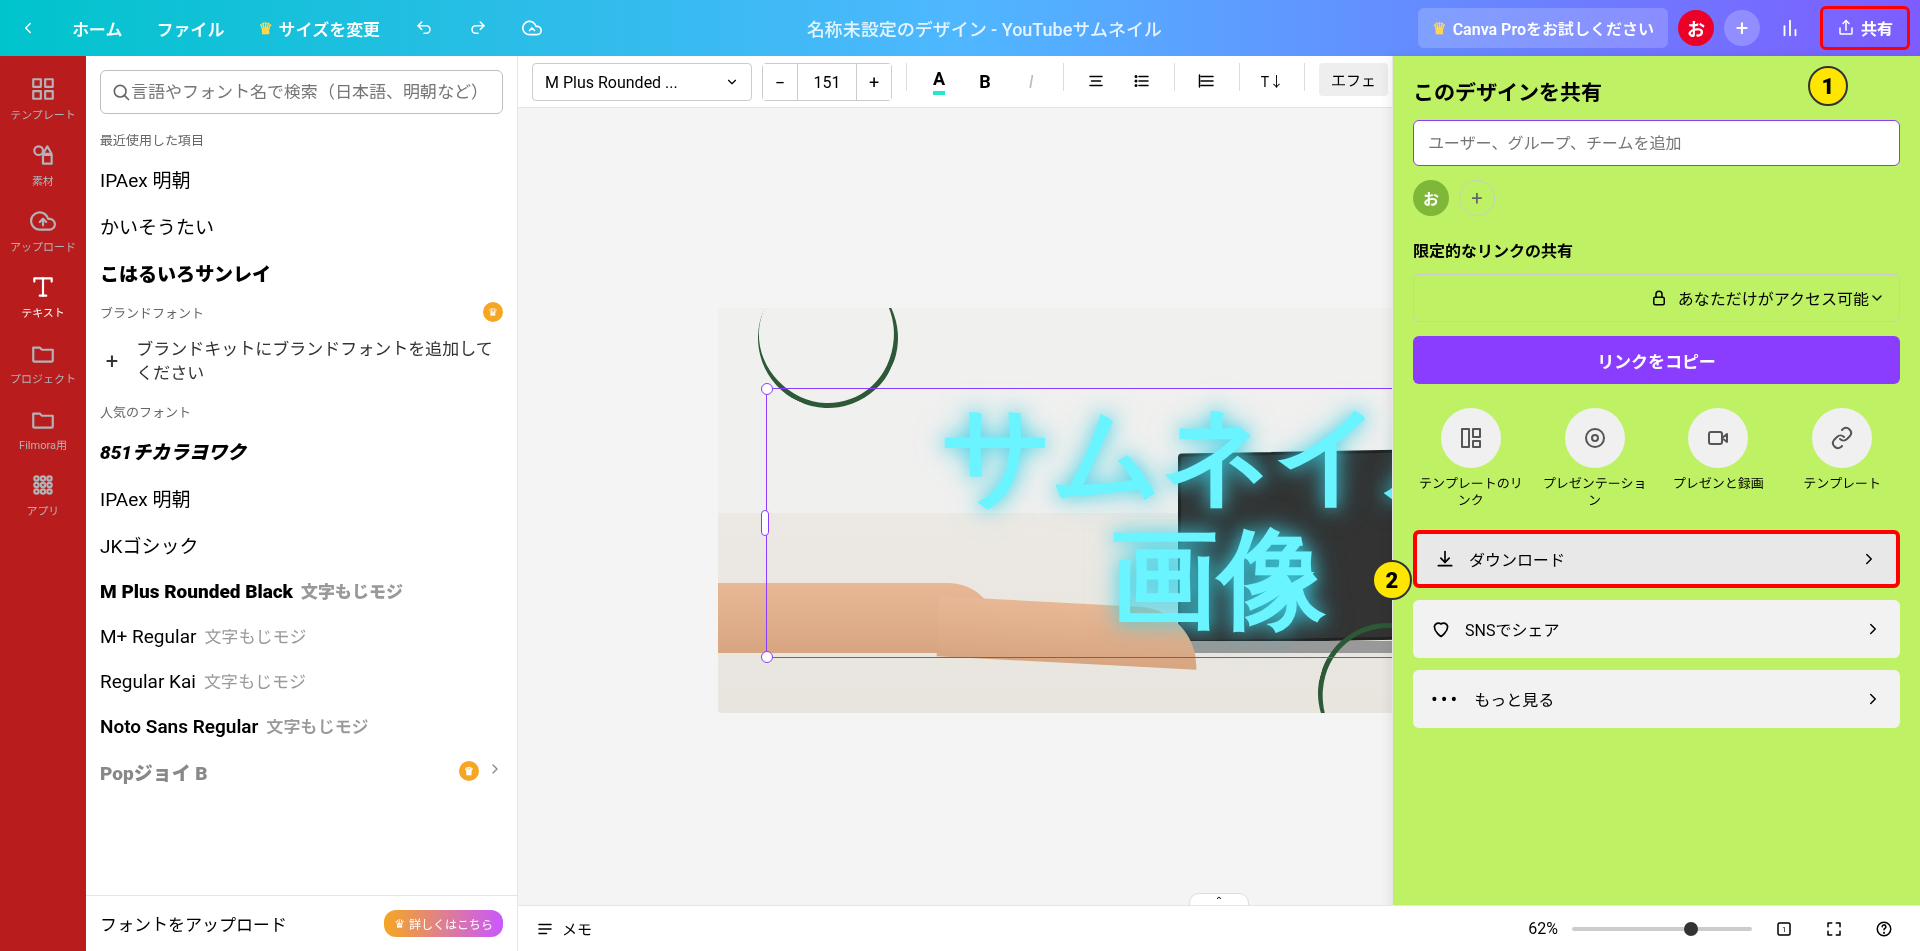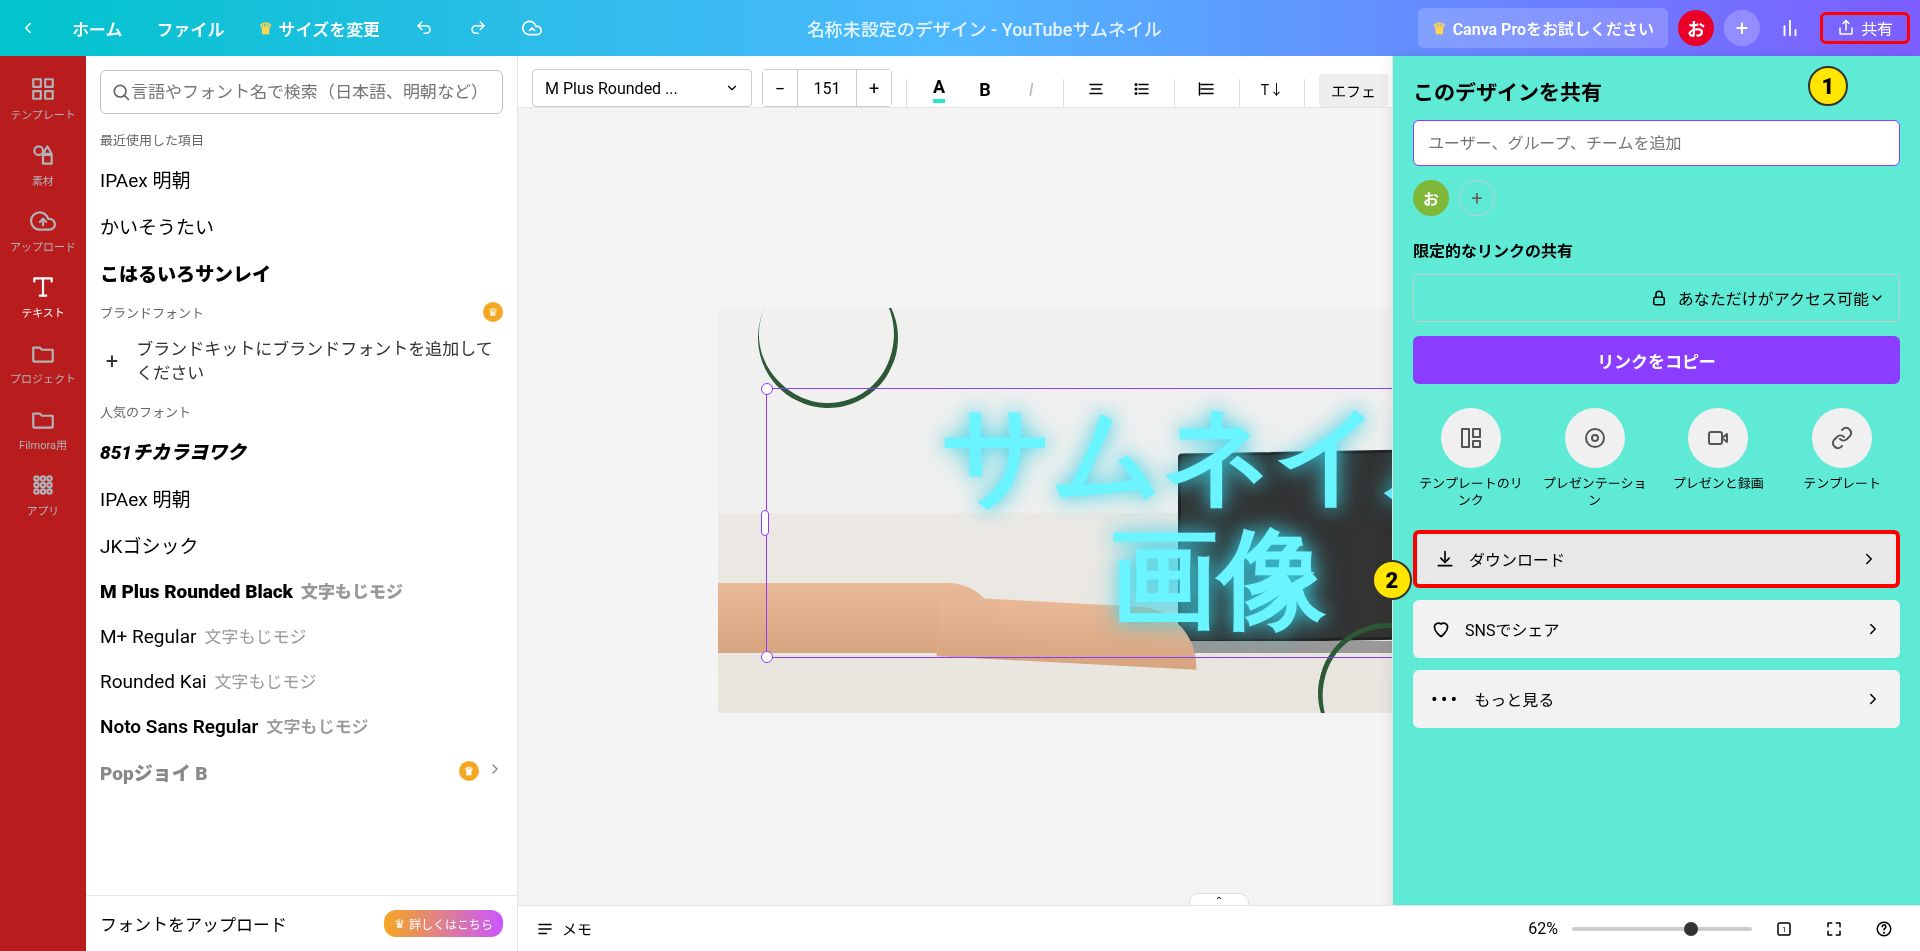--- a/index.html
+++ b/index.html
@@ -11,21 +11,21 @@
 .icon-btn { width: 36px; height: 36px; display: flex; align-items: center; justify-content: center; cursor: pointer; border-radius: 4px; }
 .topbar-item { font-size: 17px; font-weight: 600; cursor: pointer; padding: 6px 8px; }
 .size-change { display: flex; align-items: center; gap: 6px; }
 .crown { color: #ffd54f; font-size: 16px; }
 .topbar-center { flex: 1; text-align: center; font-size: 18px; font-weight: 500; opacity: 0.85; }
 .topbar-right { display: flex; align-items: center; gap: 10px; }
 .pro-btn { background: rgba(255,255,255,0.18); padding: 8px 14px; border-radius: 6px; display: flex; align-items: center; gap: 6px; font-size: 16px; font-weight: 600; cursor: pointer; }
 .avatar { width: 36px; height: 36px; border-radius: 50%; background: #eb0028; display: flex; align-items: center; justify-content: center; color: #fff; font-weight: bold; font-size: 18px; }
 .plus-btn { width: 36px; height: 36px; border-radius: 50%; background: rgba(255,255,255,0.22); display: flex; align-items: center; justify-content: center; font-size: 22px; cursor: pointer; }
 .top-icon-btn { width: 40px; height: 40px; display: flex; align-items: center; justify-content: center; cursor: pointer; border-radius: 6px; }
-.share-btn { display: flex; align-items: center; gap: 6px; padding: 6px 14px; border-radius: 6px; cursor: pointer; font-size: 16px; font-weight: 400; border: 3px solid #ff0000; height: 32px; }
+.share-btn { display: flex; align-items: center; gap: 6px; padding: 6px 14px; border-radius: 6px; cursor: pointer; font-size: 16px; font-weight: 700; border: 3px solid #ff0000; height: 44px; }
 
 
 .side-rail { position: absolute; top: 56px; left: 0; width: 86px; height: calc(100% - 56px); background: #b91c1c; display: flex; flex-direction: column; align-items: center; padding-top: 10px; color: #b0b4b8; }
 .rail-item { width: 100%; display: flex; flex-direction: column; align-items: center; padding: 10px 0; font-size: 11px; cursor: pointer; gap: 4px; }
 .rail-item svg { width: 26px; height: 26px; }
 .rail-item.active { color: #fff; }
 
 
 .font-panel { position: absolute; top: 56px; left: 86px; width: 432px; height: calc(100% - 56px); background: #fff; border-right: 1px solid #e5e5e5; display: flex; flex-direction: column; }
 .font-search-wrap { padding: 14px 14px 10px; }
@@ -36,21 +36,21 @@
 .font-item { padding: 10px 14px; font-size: 19px; cursor: pointer; display: flex; align-items: center; justify-content: space-between; }
 .brand-kit-row { display: flex; align-items: center; padding: 10px 14px; gap: 12px; font-size: 17px; color: #333; }
 .brand-plus { width: 28px; height: 28px; display: flex; align-items: center; justify-content: center; font-size: 22px; color: #333; }
 .sample-text { color: #999; font-size: 17px; margin-left: 8px; }
 .font-purple-badge { width: 20px; height: 20px; border-radius: 50%; background: #f5a623; display: flex; align-items: center; justify-content: center; color: #fff; font-size: 11px; }
 .upload-font-bar { height: 56px; border-top: 1px solid #e5e5e5; display: flex; align-items: center; justify-content: space-between; padding: 0 14px; font-size: 17px; }
 .upload-more-btn { background: linear-gradient(90deg,#f5a623,#c957ff); color: #fff; font-size: 12px; padding: 5px 10px; border-radius: 12px; display: flex; align-items: center; gap: 4px; }
 
 
 .editor-area { position: absolute; top: 56px; left: 518px; right: 0; bottom: 0; background: #f4f4f4; display: flex; flex-direction: column; }
-.toolbar { height: 52px; background: #fff; border-bottom: 1px solid #e5e5e5; display: flex; align-items: flex-end; padding: 0 14px; gap: 10px; }
+.toolbar { height: 52px; background: #fff; border-bottom: 1px solid #e5e5e5; display: flex; align-items: flex-start; padding: 7px 14px; gap: 10px; }
 .font-select { height: 38px; border: 1px solid #ccc; border-radius: 4px; display: flex; align-items: center; padding: 0 12px; min-width: 220px; font-size: 16px; cursor: pointer; justify-content: space-between; }
 .size-control { display: flex; align-items: center; border: 1px solid #ccc; border-radius: 4px; height: 38px; }
 .size-control button { width: 34px; height: 100%; border: none; background: #fff; cursor: pointer; font-size: 18px; }
 .size-control input { width: 60px; border: none; border-left: 1px solid #ccc; border-right: 1px solid #ccc; text-align: center; font-size: 16px; height: 100%; outline: none; }
 .tb-btn { width: 36px; height: 36px; display: flex; align-items: center; justify-content: center; cursor: pointer; border-radius: 4px; font-size: 18px; }
 .tb-sep { width: 1px; height: 28px; background: #ddd; margin: 0 4px; }
 .effects-btn { padding: 6px 12px; border-radius: 4px; cursor: pointer; font-size: 15px; background: #eee; }
 .canvas-wrap { flex: 1; position: relative; display: flex; align-items: center; justify-content: flex-start; padding: 20px 0 0 200px; }
 .canvas { width: 720px; height: 405px; background: #f0f0ef; position: relative; overflow: hidden; border-radius: 4px; }
 .canvas-bg { position: absolute; inset: 0; }
@@ -69,21 +69,21 @@
 .glow-text { position: absolute; top: 85px; left: 100px; right: -180px; text-align: center; font-size: 108px; font-weight: 900; line-height: 1.15; color: #69f4ff; text-shadow: 0 0 18px rgba(57,210,230,0.9), 0 0 30px rgba(57,210,230,0.5); font-family: "M PLUS Rounded 1c", sans-serif; }
 .add-page { height: 46px; width: 720px; margin-left: 200px; margin-top: 12px; background: #ececec; border-radius: 6px; display: flex; align-items: center; justify-content: center; color: #333; font-size: 15px; cursor: pointer; }
 .collapse-tab { position: absolute; bottom: 44px; left: 50%; transform: translateX(-50%); width: 60px; height: 14px; background: #fff; border: 1px solid #ddd; border-radius: 10px 10px 0 0; display: flex; align-items: center; justify-content: center; font-size: 10px; cursor: pointer; }
 .bottom-bar { position: absolute; bottom: 0; left: 518px; right: 0; height: 46px; background: #fff; border-top: 1px solid #e5e5e5; display: flex; align-items: center; padding: 0 18px; gap: 18px; }
 .notes-btn { display: flex; align-items: center; gap: 8px; font-size: 15px; cursor: pointer; }
 .zoom-area { margin-left: auto; display: flex; align-items: center; gap: 14px; }
 .zoom-slider { width: 180px; height: 4px; background: #ccc; border-radius: 2px; position: relative; }
 .zoom-thumb { position: absolute; top: -5px; width: 14px; height: 14px; background: #333; border-radius: 50%; left: 62%; }
 
 
-.share-panel { position: absolute; top: 56px; right: 0; width: 528px; background: #5eead4; border-left: 1px solid #e5e5e5; box-shadow: -2px 0 12px rgba(0,0,0,0.08); padding: 20px 20px 0; height: calc(100% - 56px); overflow: auto; }
+.share-panel { position: absolute; top: 56px; right: 0; width: 528px; background: #bef264; border-left: 1px solid #e5e5e5; box-shadow: -2px 0 12px rgba(0,0,0,0.08); padding: 20px 20px 0; height: calc(100% - 56px); overflow: auto; }
 .share-panel h2 { font-size: 21px; font-weight: 700; margin-bottom: 14px; }
 .share-input { width: 100%; height: 46px; border: 1px solid #8b3dff; border-radius: 6px; padding: 0 14px; font-size: 16px; outline: none; margin-bottom: 14px; }
 .collab-row { display: flex; align-items: center; gap: 10px; margin-bottom: 22px; }
 .collab-avatar { width: 36px; height: 36px; border-radius: 50%; background: #7fb839; color: #fff; display: flex; align-items: center; justify-content: center; font-weight: bold; }
 .collab-plus { width: 36px; height: 36px; border-radius: 50%; border: 1px solid #ccc; display: flex; align-items: center; justify-content: center; font-size: 20px; color: #666; cursor: pointer; }
 .share-sub { font-size: 16px; font-weight: 700; margin-bottom: 12px; }
 .access-select { width: 100%; height: 48px; border: 1px solid #ccc; border-radius: 6px; display: flex; align-items: center; padding: 0 14px; justify-content: flex-end; cursor: pointer; font-size: 16px; margin-bottom: 14px; }
 .copy-link-btn { width: 100%; height: 48px; background: #8b3dff; color: #fff; border: none; border-radius: 6px; font-size: 17px; font-weight: 700; cursor: pointer; margin-bottom: 24px; }
 .share-grid { display: grid; grid-template-columns: repeat(4,1fr); gap: 8px; margin-bottom: 20px; }
 .share-grid-item { display: flex; flex-direction: column; align-items: center; gap: 8px; cursor: pointer; }
@@ -269,21 +269,21 @@
     <div class="font-item">
         <span>JKゴシック</span>
       </div>
     <div class="font-item" style="font-weight:900;">
         <span><span>M Plus Rounded Black</span><span class="sample-text">文字もじモジ</span></span>
       </div>
     <div class="font-item">
         <span><span>M+ Regular</span><span class="sample-text">文字もじモジ</span></span>
       </div>
     <div class="font-item" style="font-family:cursive;">
-        <span><span>Rounded Kai</span><span class="sample-text">文字もじモジ</span></span>
+        <span><span>Regular Kai</span><span class="sample-text">文字もじモジ</span></span>
       </div>
     <div class="font-item" style="font-weight:600;">
         <span><span>Noto Sans Regular</span><span class="sample-text">文字もじモジ</span></span>
       </div>
     <div class="font-item" style="font-weight:900;color:#888;">
         <span>Popジョイ B</span>
         <span style="display:flex;gap:8px;">
           <span class="font-purple-badge">♛</span>
           <svg class="isvg" width="16" height="16" viewBox="0 0 24 24">
             <polyline points="9 18 15 12 9 6"></polyline>

